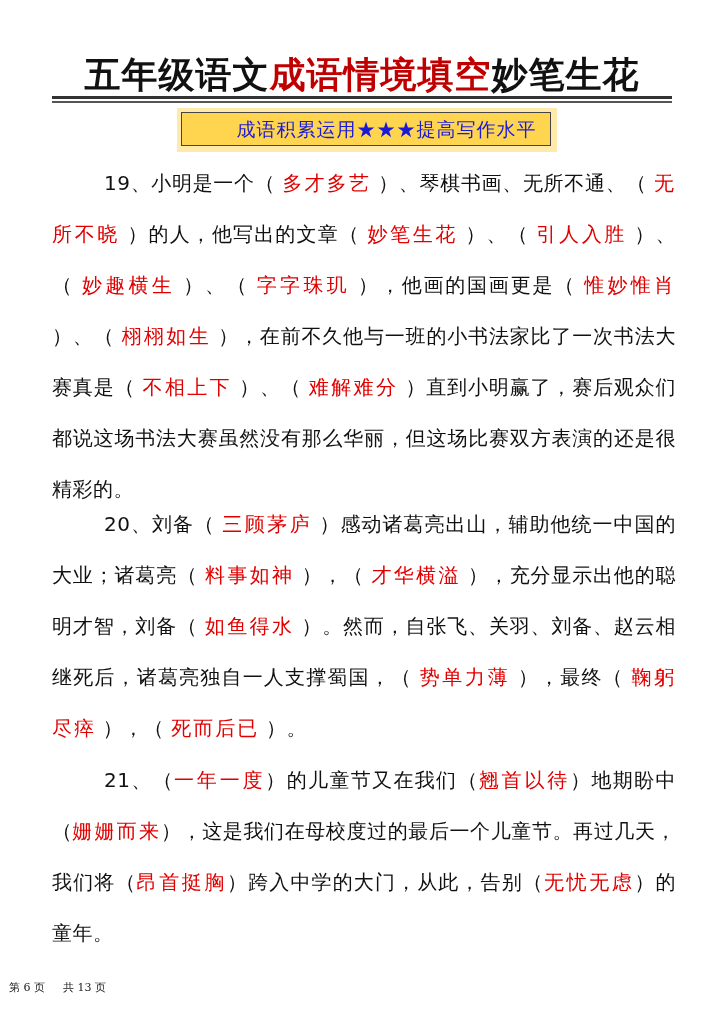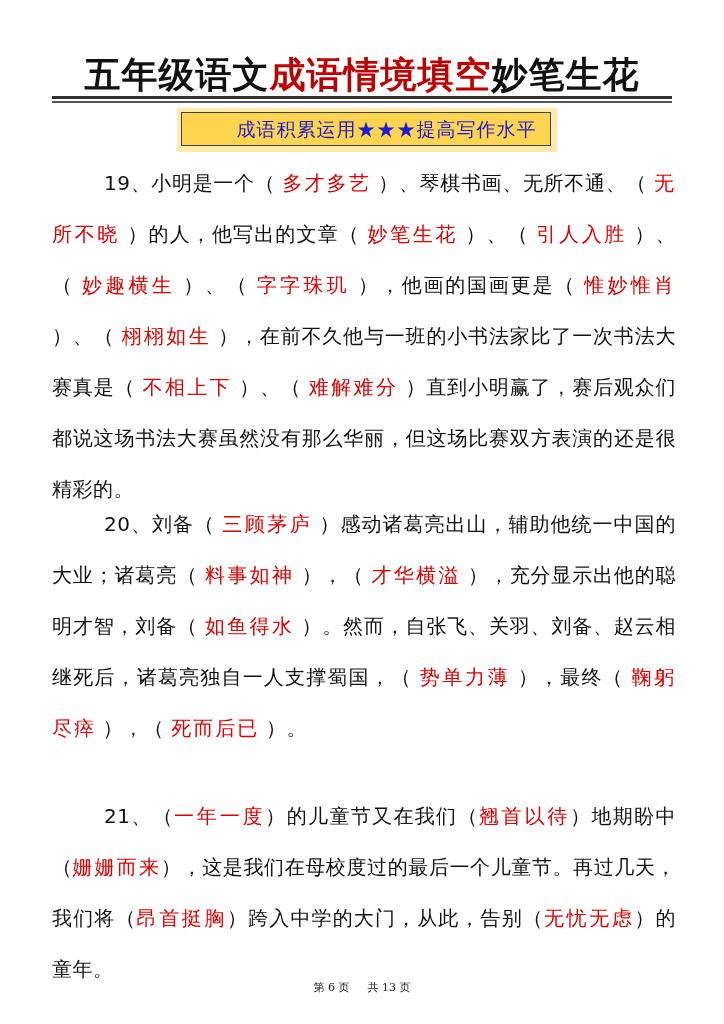--- a/index.html
+++ b/index.html
@@ -13,35 +13,35 @@
   .rule-thin { position: absolute; left: 52px; width: 620px; top: 101px; height: 2px; background: #555; }
   .banner-glow { position: absolute; left: 177px; top: 108px; width: 380px; height: 44px; background: #ffd966; opacity: 0.55; }
   .banner { position: absolute; left: 181px; top: 112px; width: 370px; height: 34px; background: #ffd54f;
             border: 1.5px solid #444; box-sizing: border-box; text-align: center;
             font-family: "DejaVu Serif", "Liberation Serif", serif; font-size: 19px; line-height: 32px;
             color: #1a1ad6; letter-spacing: 1px; padding-left: 41px; }
   .para { position: absolute; left: 52px; width: 624px; font-size: 20px; line-height: 51px;
           text-align: justify; letter-spacing: 0.5px; }
   .ans { color: #e00000; font-family: "DejaVu Serif", "Liberation Serif", serif; letter-spacing: 2px; }
   .indent { display: inline-block; width: 52px; }
-  .footer { position: absolute; left: 0; width: 724px; top: 980px; text-align: center;
+  .footer { position: absolute; left: 0; width: 724px; top: 980px; 
             font-family: "DejaVu Serif", "Liberation Serif", serif; font-size: 11px; color: #222; }
   .footer span { margin: 0 9px; }
 </style>
 </head>
 <body>
 
 <div class="title">
   <span>五年级语文</span><span class="red">成语情境填空</span><span>妙笔生花</span>
 </div>
 <div class="rule-thick"></div>
 <div class="rule-thin"></div>
 
 <div class="banner-glow"></div>
 <div class="banner">成语积累运用★★★提高写作水平</div>
 
 <div class="para" id="q0" style="top:158px;"><span class="indent"></span><span>19、</span><span>小明是一个（ </span><span class="ans">多才多艺</span><span> ）、琴棋书画、无所不通、（ </span><span class="ans">无所不晓</span><span> ）的人，他写出的文章（ </span><span class="ans">妙笔生花</span><span> ）、（ </span><span class="ans">引人入胜</span><span> ）、（ </span><span class="ans">妙趣横生</span><span> ）、（ </span><span class="ans">字字珠玑</span><span> ），他画的国画更是（ </span><span class="ans">惟妙惟肖</span><span> ）、（ </span><span class="ans">栩栩如生</span><span> ），在前不久他与一班的小书法家比了一次书法大赛真是（ </span><span class="ans">不相上下</span><span> ）、（ </span><span class="ans">难解难分</span><span> ）直到小明赢了，赛后观众们都说这场书法大赛虽然没有那么华丽，但这场比赛双方表演的还是很精彩的。</span></div>
 <div class="para" id="q1" style="top:499px;"><span class="indent"></span><span>20、</span><span>刘备（ </span><span class="ans">三顾茅庐</span><span> ）感动诸葛亮出山，辅助他统一中国的大业；诸葛亮（ </span><span class="ans">料事如神</span><span> ），（ </span><span class="ans">才华横溢</span><span> ），充分显示出他的聪明才智，刘备（ </span><span class="ans">如鱼得水</span><span> ）。然而，自张飞、关羽、刘备、赵云相继死后，诸葛亮独自一人支撑蜀国，（ </span><span class="ans">势单力薄</span><span> ），最终（ </span><span class="ans">鞠躬尽瘁</span><span> ），（ </span><span class="ans">死而后已</span><span> ）。</span></div>
-<div class="para" id="q2" style="top:791px;"><span class="indent"></span><span>21、</span><span>（</span><span class="ans">一年一度</span><span>）的儿童节又在我们（</span><span class="ans">翘首以待</span><span>）地期盼中（</span><span class="ans">姗姗而来</span><span>），这是我们在母校度过的最后一个儿童节。再过几天，我们将（</span><span class="ans">昂首挺胸</span><span>）跨入中学的大门，从此，告别（</span><span class="ans">无忧无虑</span><span>）的童年。</span></div>
+<div class="para" id="q2" style="top:755px;"><span class="indent"></span><span>21、</span><span>（</span><span class="ans">一年一度</span><span>）的儿童节又在我们（</span><span class="ans">翘首以待</span><span>）地期盼中（</span><span class="ans">姗姗而来</span><span>），这是我们在母校度过的最后一个儿童节。再过几天，我们将（</span><span class="ans">昂首挺胸</span><span>）跨入中学的大门，从此，告别（</span><span class="ans">无忧无虑</span><span>）的童年。</span></div>
 
 <div class="footer">
   <span>第 6 页</span><span>共 13 页</span>
 </div>
 
 </body></html>

